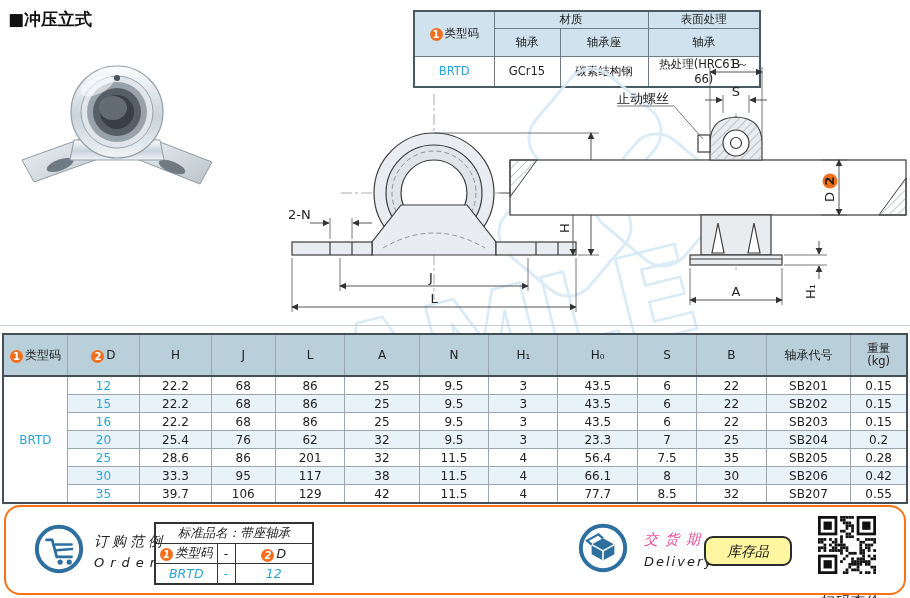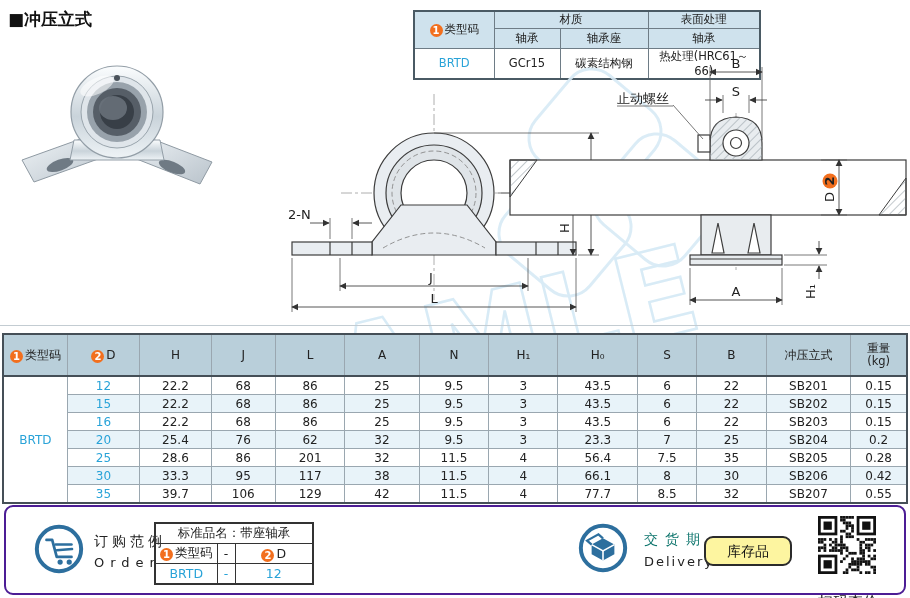--- a/index.html
+++ b/index.html
@@ -6,21 +6,21 @@
   .page{position:relative;width:910px;height:598px;background:#fff;overflow:hidden;
         font-family:"DejaVu Sans",sans-serif;color:#222;}
   
   .title{position:absolute;left:8px;top:8px;font-size:17px;font-weight:bold;color:#111;}
   
   .spec{position:absolute;left:413px;top:10px;border-collapse:collapse;table-layout:fixed;}
   .spec th,.spec td{border:1px solid #6e7c86;font-size:11.5px;text-align:center;padding:0 2px;font-weight:normal;}
   .spec{border:2px solid #4a5a64;}
   .spec th{background:#cfe2ed;}
   .spec td{background:#fff;height:20px;}
-  .spec .h1{height:17px;} .spec .h2{height:20px;border-radius:7px;}
+  .spec .h1{height:17px;} .spec .h2{height:28px;border-radius:7px;}
   .blue{color:#29a3d8;}
   
   .bdg{display:inline-block;width:13px;height:13px;border-radius:50%;background:#f26f1e;color:#fff;
        font-size:10px;line-height:13px;text-align:center;font-weight:bold;margin-right:2px;vertical-align:-1px;}
   
   .dwg{position:absolute;}
   .dwg text{font-family:"DejaVu Sans",sans-serif;font-size:13px;fill:#222;}
   .cl{stroke:#999;stroke-width:0.8;stroke-dasharray:11 3 3 3;fill:none;}
   .ol{stroke:#3c3c3c;stroke-width:1.2;}
   .fillg{fill:#e9edf1;}
@@ -36,26 +36,26 @@
   .main th,.main td{border:1px solid #9aa7b0;text-align:center;font-size:12px;padding:0;}
   .main th{background:#b9cfda;font-weight:normal;height:40px;border-bottom:2px solid #454f57;color:#222;}
   .main td{height:17px;background:#fff;}
   .main tbody tr:nth-child(even) td{background:#e8f3f9;}
   .main td.dcol{color:#29a3d8;background:#fff;}
   .main td.type{color:#29a3d8;background:#fff;font-size:12px;}
   .main .wsmall{font-size:11.5px;line-height:13px;}
   
   .wm{position:absolute;pointer-events:none;}
   
-  .footer{position:absolute;left:4px;top:505px;width:898px;height:86px;border:2px solid #4c1d95;border-radius:9px;background:#fff;}
+  .footer{position:absolute;left:4px;top:505px;width:898px;height:86px;border:2px solid #f97316;border-radius:16px;background:#fff;font-style:italic;}
   .ord-cn{position:absolute;left:88px;top:26px;font-size:14px;letter-spacing:4px;color:#222;}
   .ord-en{position:absolute;left:88px;top:48px;font-size:13px;letter-spacing:6px;color:#222;}
   .extbl{position:absolute;left:148px;top:15px;border-collapse:collapse;table-layout:fixed;border:2px solid #333;}
   .extbl td{border:1px solid #333;font-size:12.5px;text-align:center;height:19px;padding:0 2px;}
-  .del-cn{position:absolute;left:638px;top:24px;font-size:14px;letter-spacing:7px;color:#0f766e;}
+  .del-cn{position:absolute;left:638px;top:24px;font-size:14px;letter-spacing:7px;color:#ec4899;}
   .del-en{position:absolute;left:638px;top:47px;font-size:13px;letter-spacing:2px;color:#222;}
   .stock{position:absolute;left:698px;top:29px;width:84px;height:26px;border:2px solid #2b2b2b;border-radius:9px;
          background:#fdf5a0;font-size:14px;line-height:26px;text-align:center;color:#111;}
   .qr{position:absolute;left:812px;top:9px;}
   .qrcap{position:absolute;left:800px;top:86px;width:84px;text-align:center;font-size:15px;color:#222;}
 </style>
 </head>
 <body>
 
 <div class="page">
@@ -260,21 +260,21 @@
         <th><span class="bdg">2</span><span>D</span></th>
         <th>H</th>
         <th>J</th>
         <th>L</th>
         <th>A</th>
         <th>N</th>
         <th>H₁</th>
         <th>H₀</th>
         <th>S</th>
         <th>B</th>
-        <th>冲压立式</th>
+        <th>轴承代号</th>
         <th class="wsmall">
             <div>重量</div>
             <div>(kg)</div>
           </th>
       </tr>
     </thead>
     <tbody>
       <tr>
         <td class="type" rowspan="7">BRTD</td>
         <td class="dcol">12</td>

